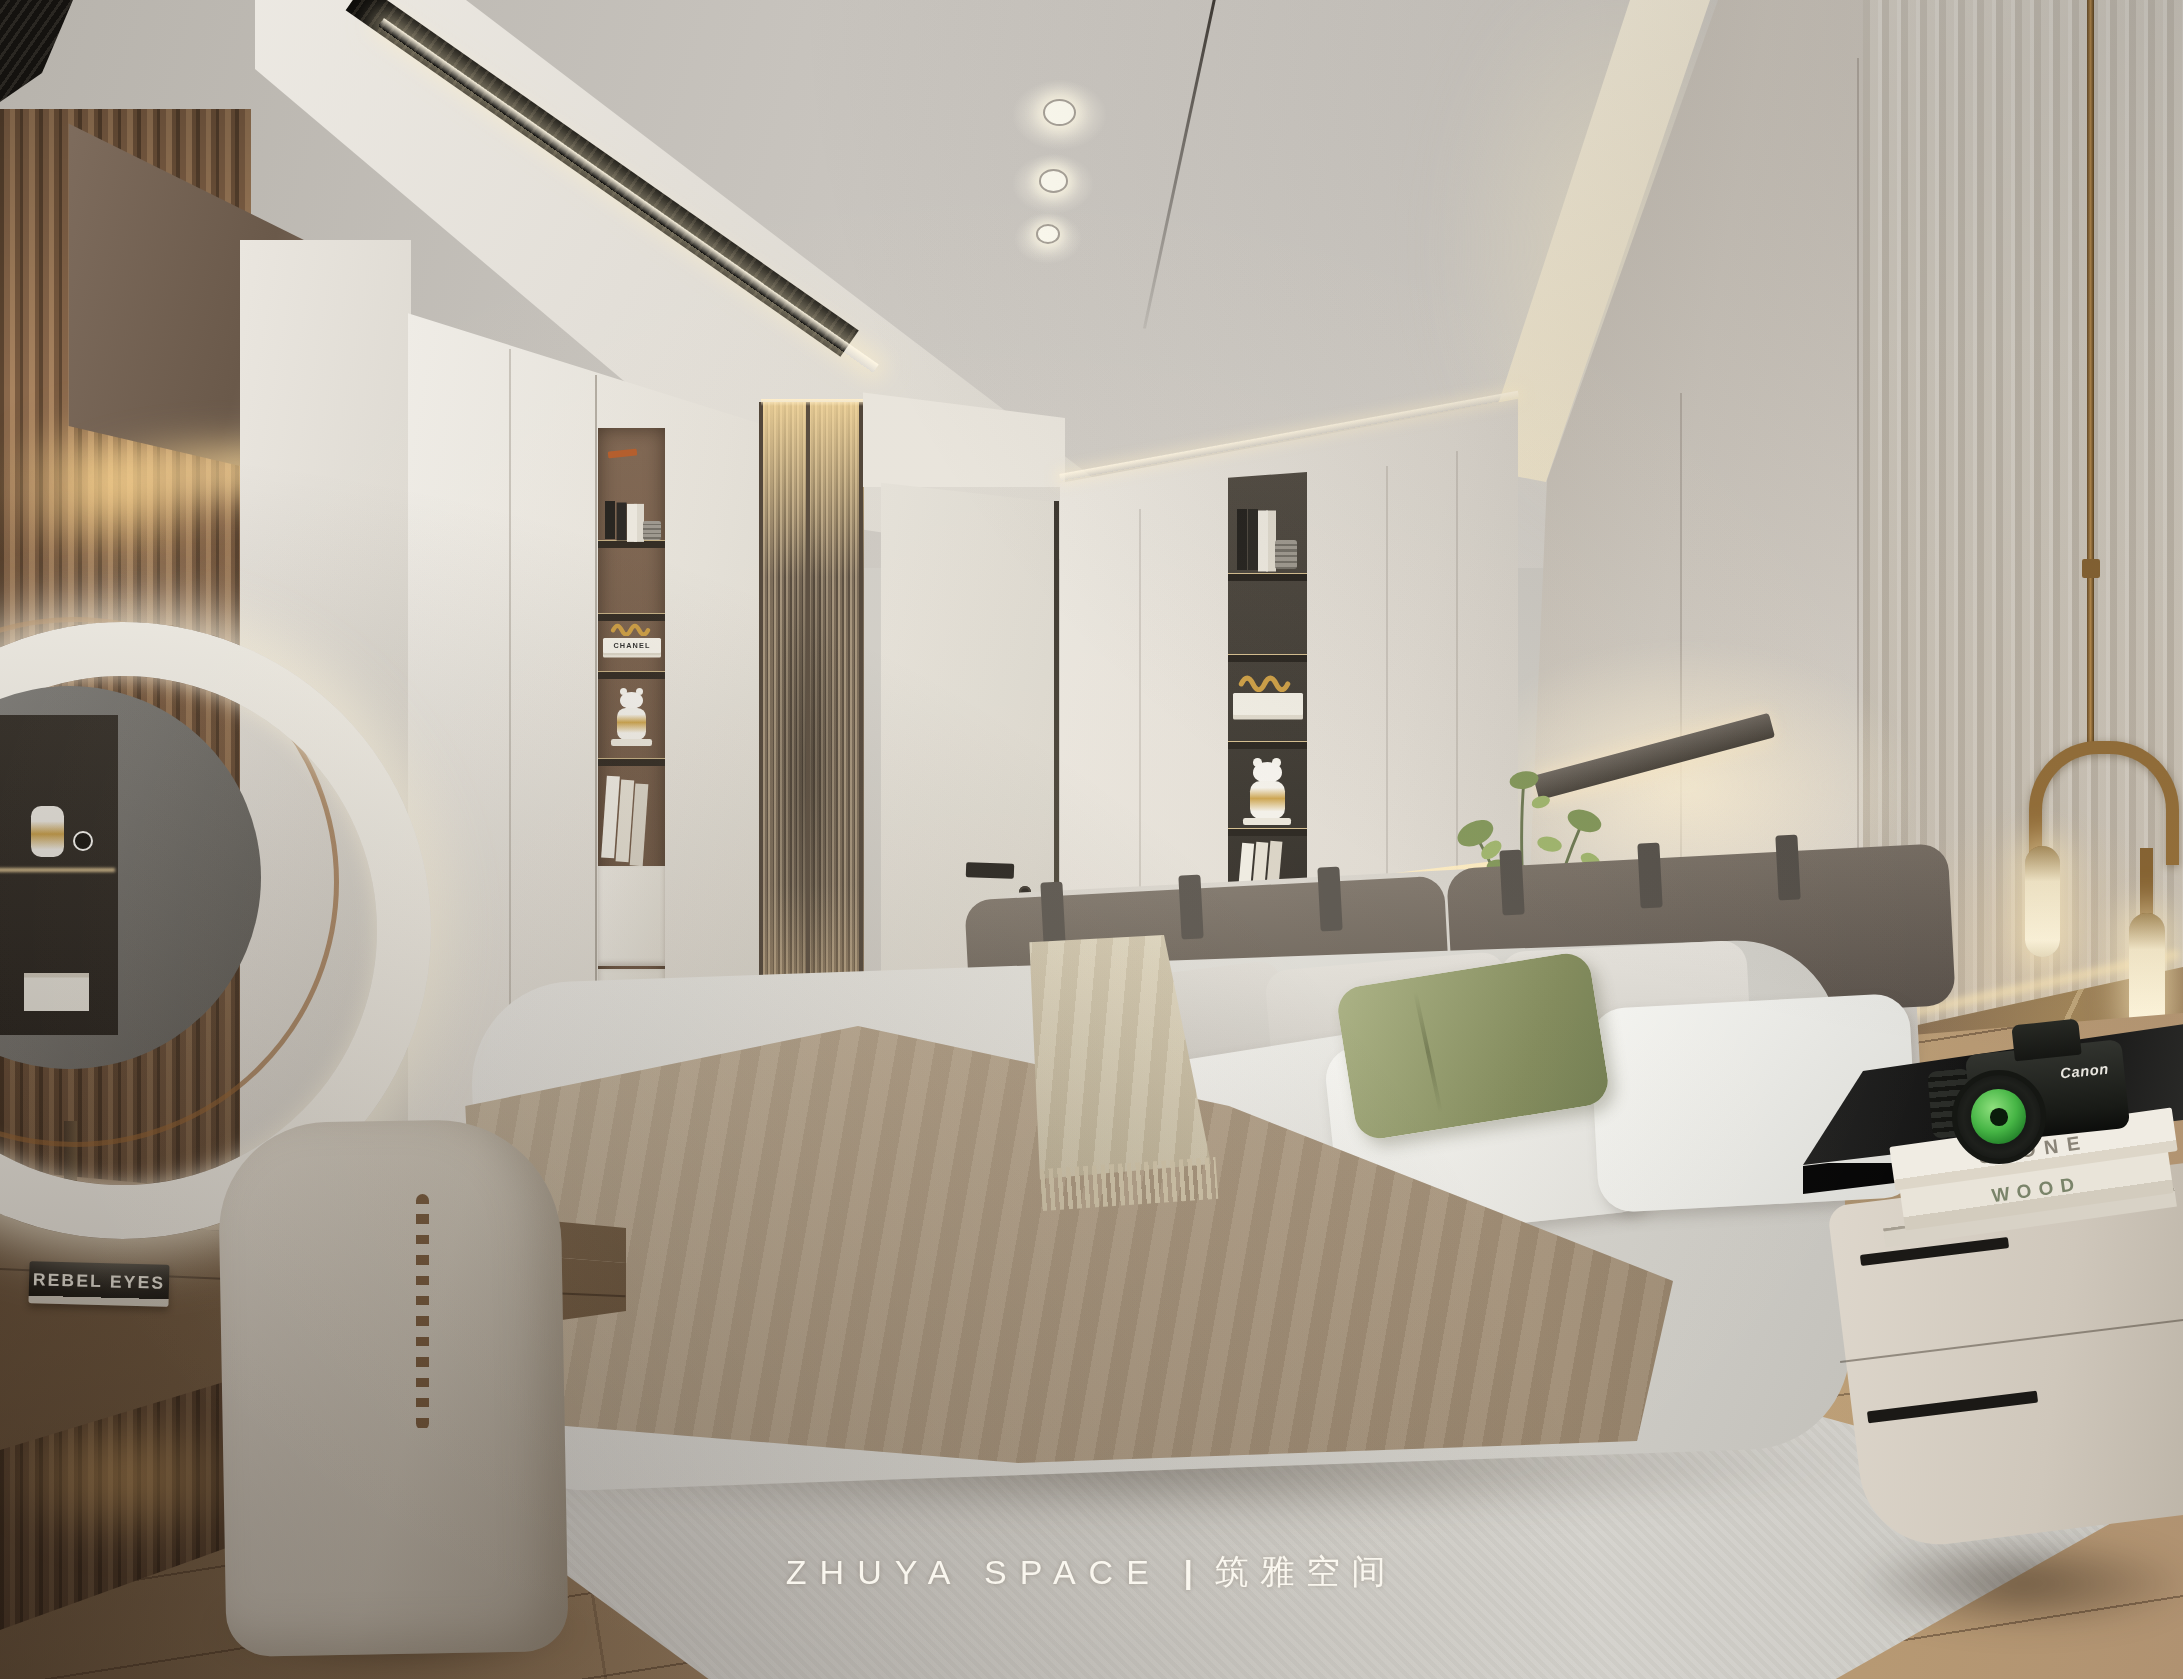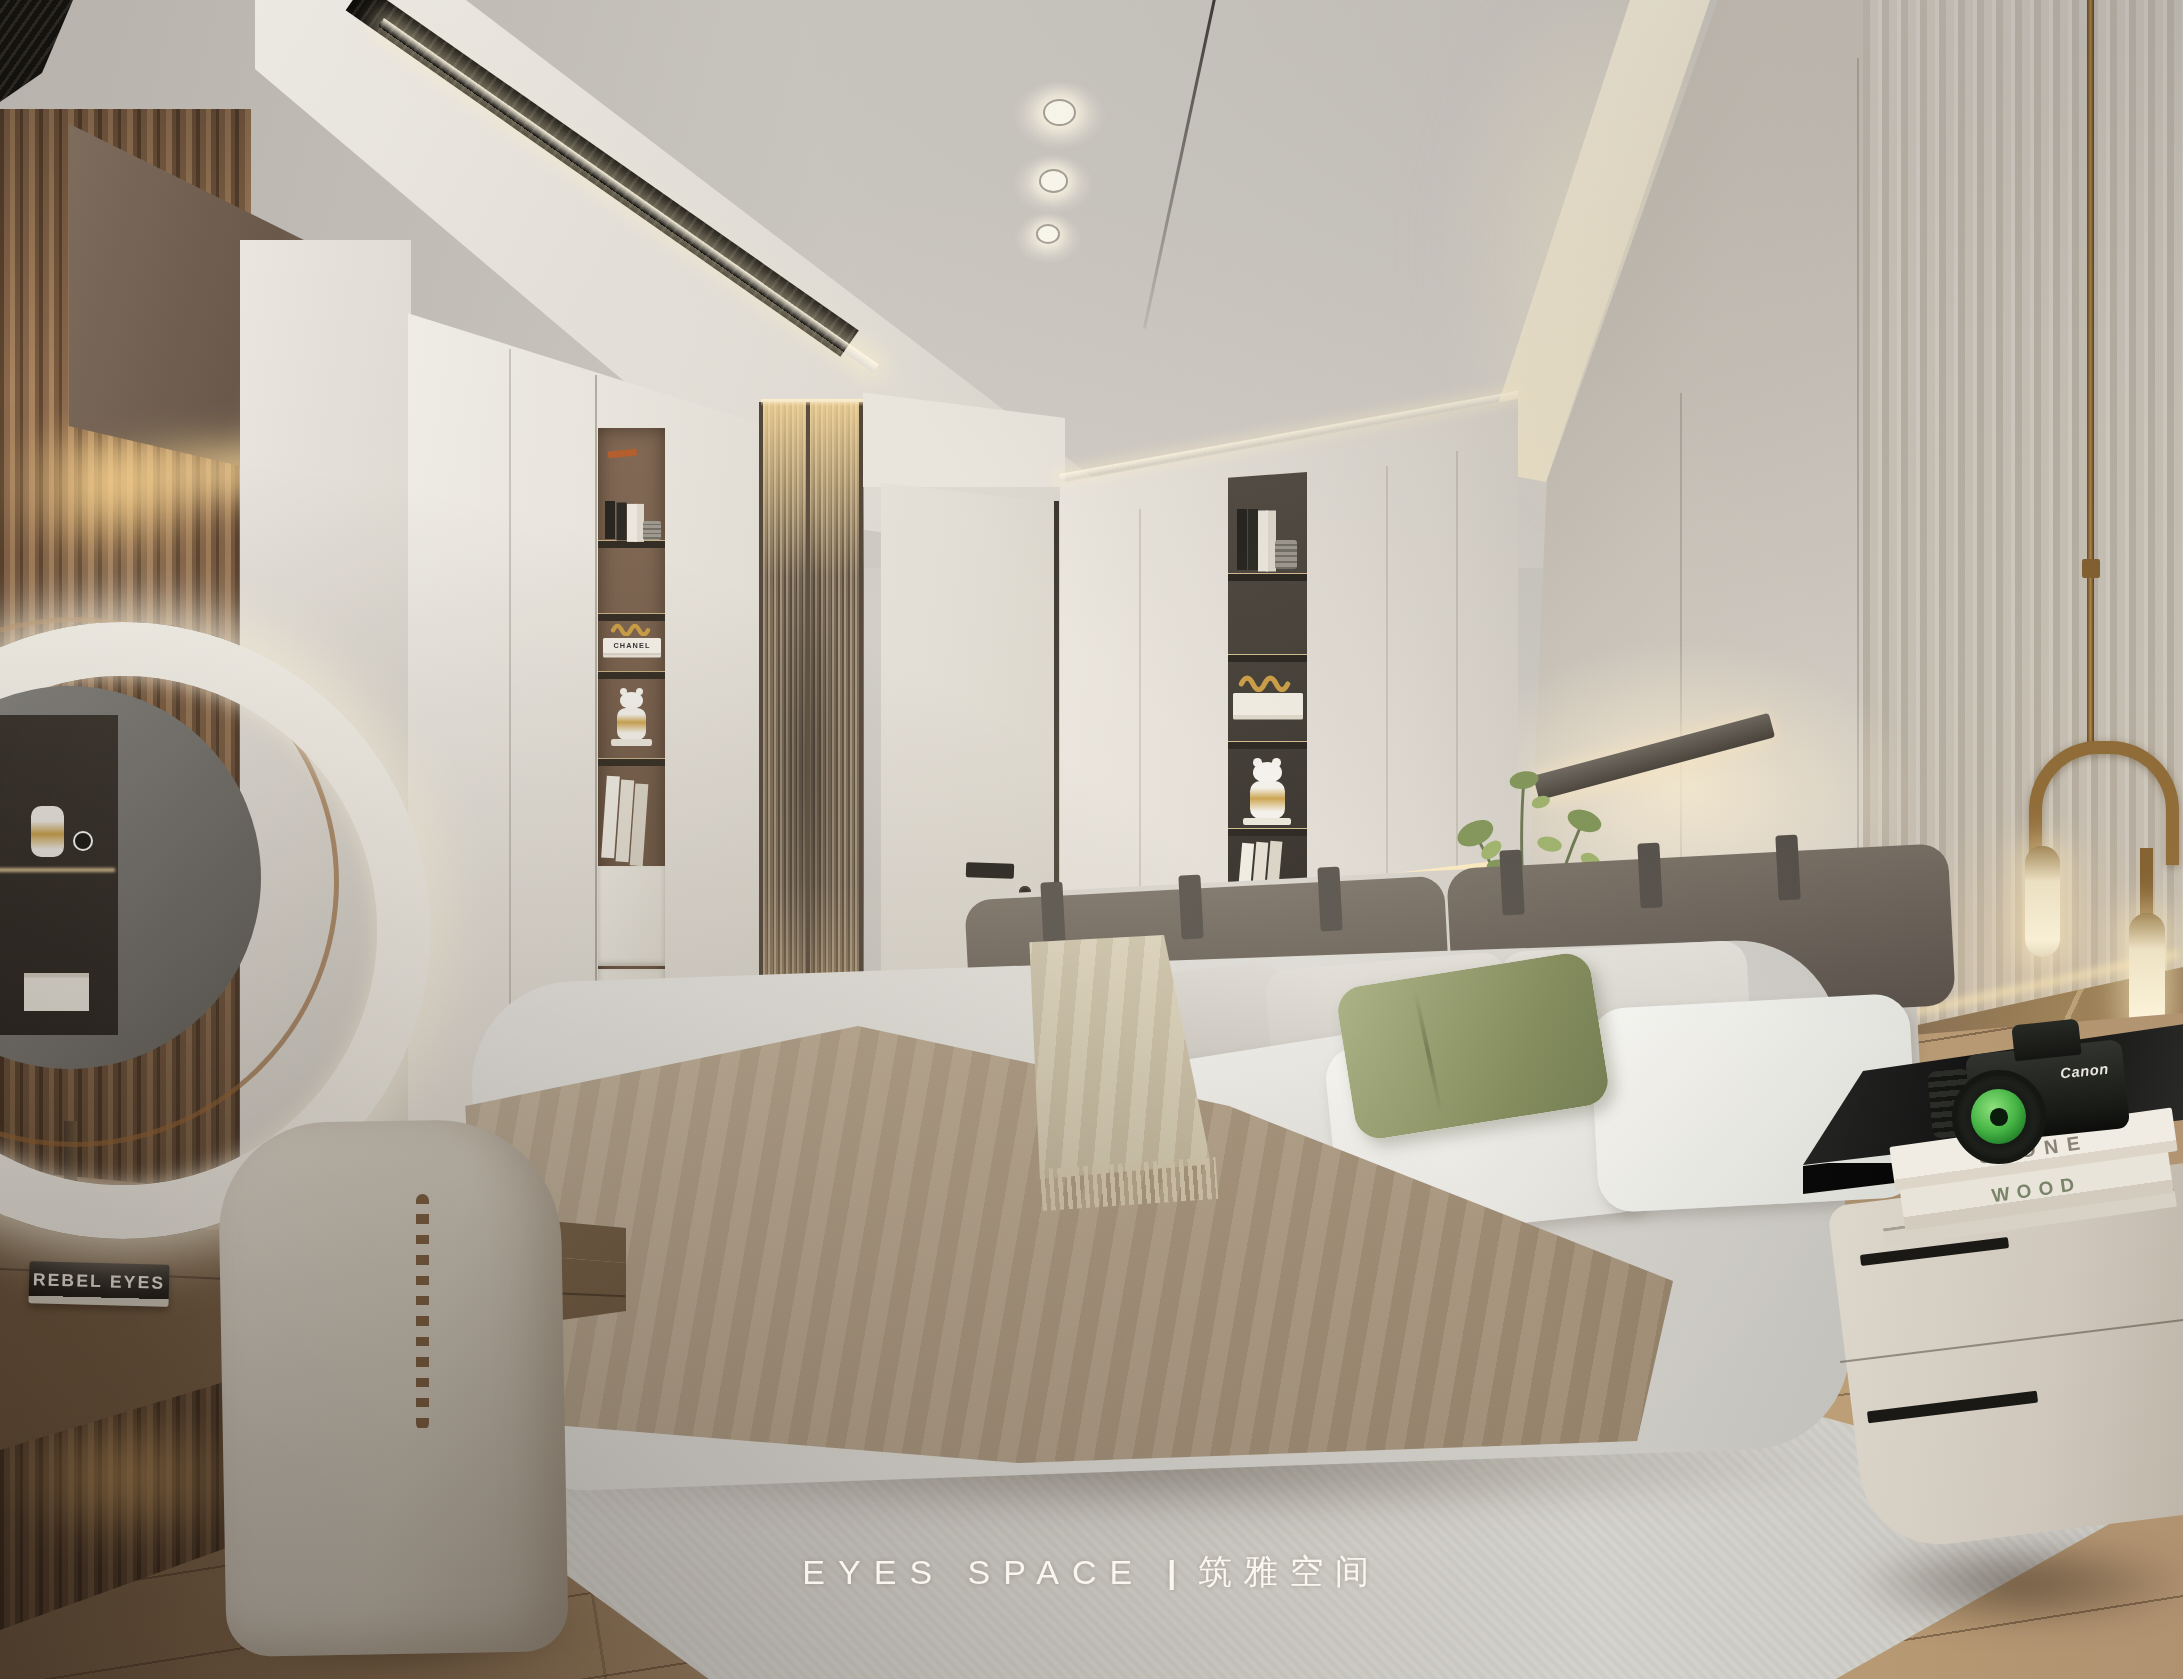--- a/index.html
+++ b/index.html
@@ -411,19 +411,19 @@
 
   <div class="a" style="left:0;top:0;width:2183px;height:1680px;pointer-events:none;
               background:radial-gradient(ellipse at 0% 100%,rgba(25,16,10,.45),rgba(25,16,10,0) 52%);"></div>
   <div class="a" style="left:0;top:0;width:2183px;height:1680px;pointer-events:none;
               background:radial-gradient(ellipse at 100% 0%,rgba(40,35,28,.22),rgba(40,35,28,0) 45%);"></div>
   <div class="a" style="left:0;top:0;width:2183px;height:1680px;pointer-events:none;
               background:radial-gradient(ellipse at 45% 55%,rgba(255,244,220,.10),rgba(255,244,220,0) 60%);"></div>
 
   <div class="a" style="left:50%;top:1549px;transform:translateX(-50%);display:flex;align-items:center;gap:22px;
               color:#fdfaf2;opacity:.95;text-shadow:0 0 5.8px rgba(60,40,20,.25);white-space:nowrap;">
-    <span style="font-size:34px;letter-spacing:13px;font-family:'Liberation Sans',sans-serif;">EYES SPACE</span>
+    <span style="font-size:34px;letter-spacing:13px;font-family:'Liberation Sans',sans-serif;">ZHUYA SPACE</span>
     <span style="font-size:32px;font-weight:bold;">|</span>
     <span style="font-size:34px;letter-spacing:11.6px;font-family:'DejaVu Sans',sans-serif;">筑雅空间</span>
   </div>
 
 </div>
 
 
 </body></html>

